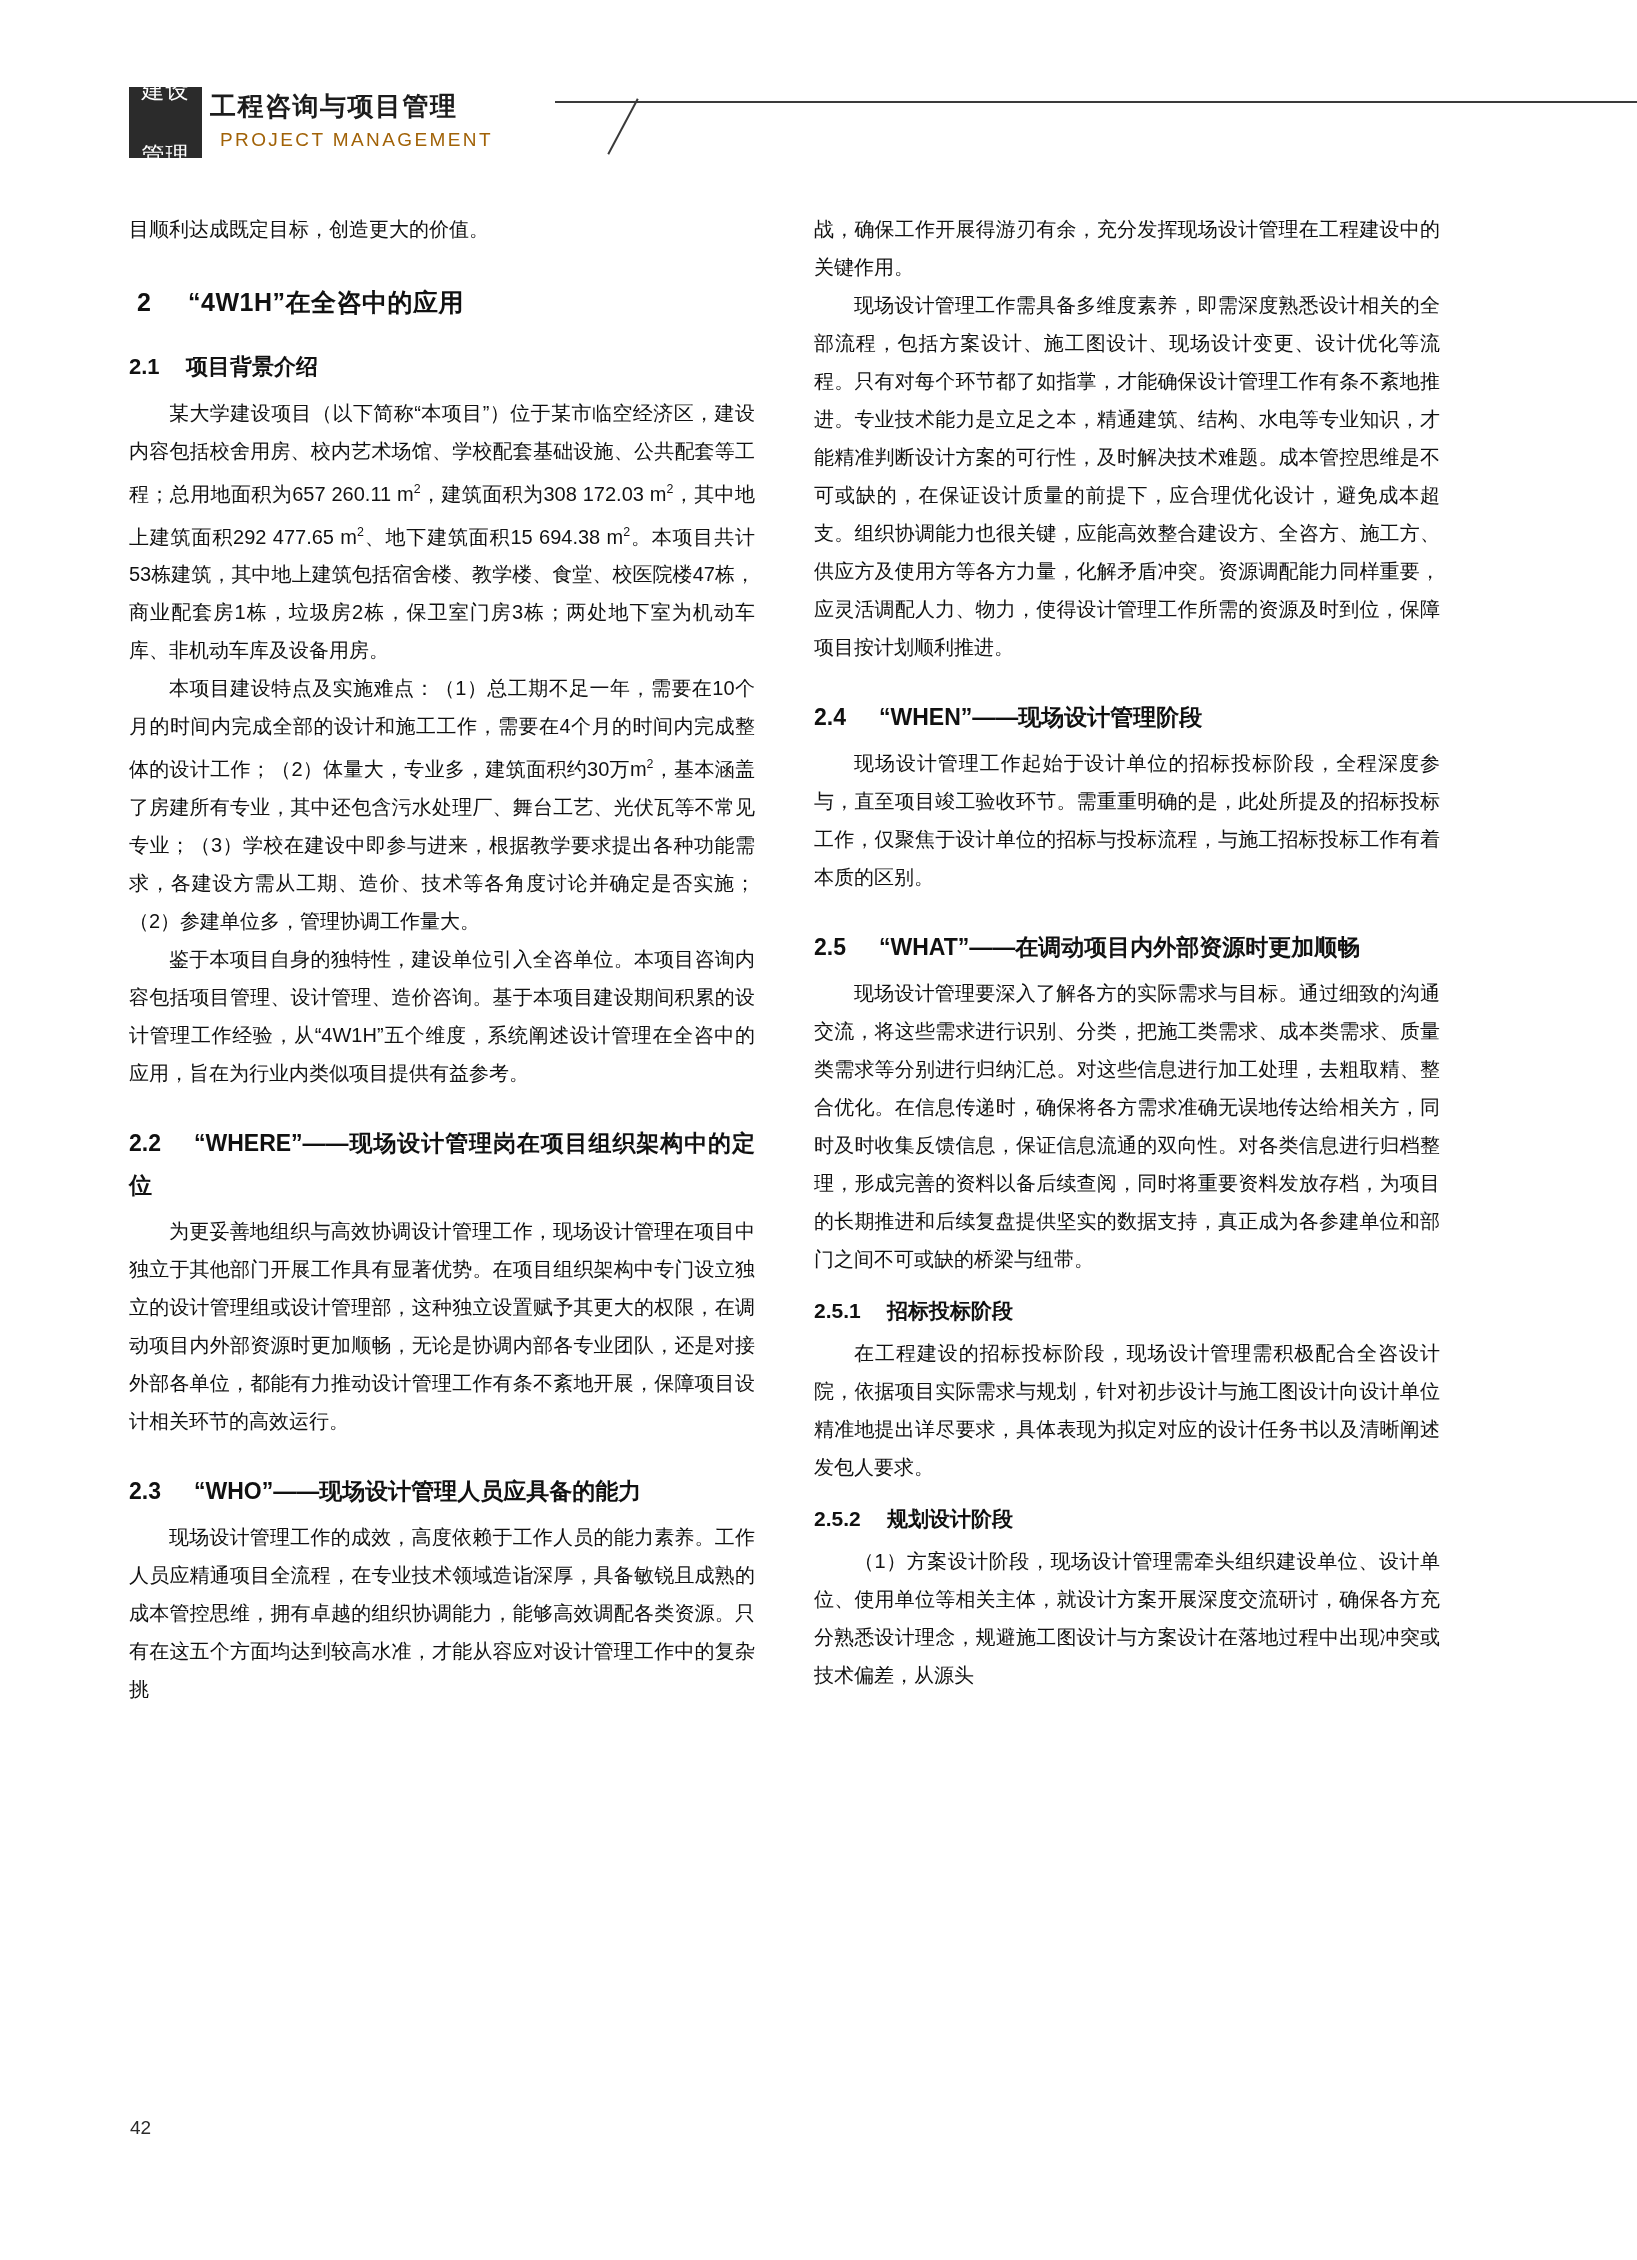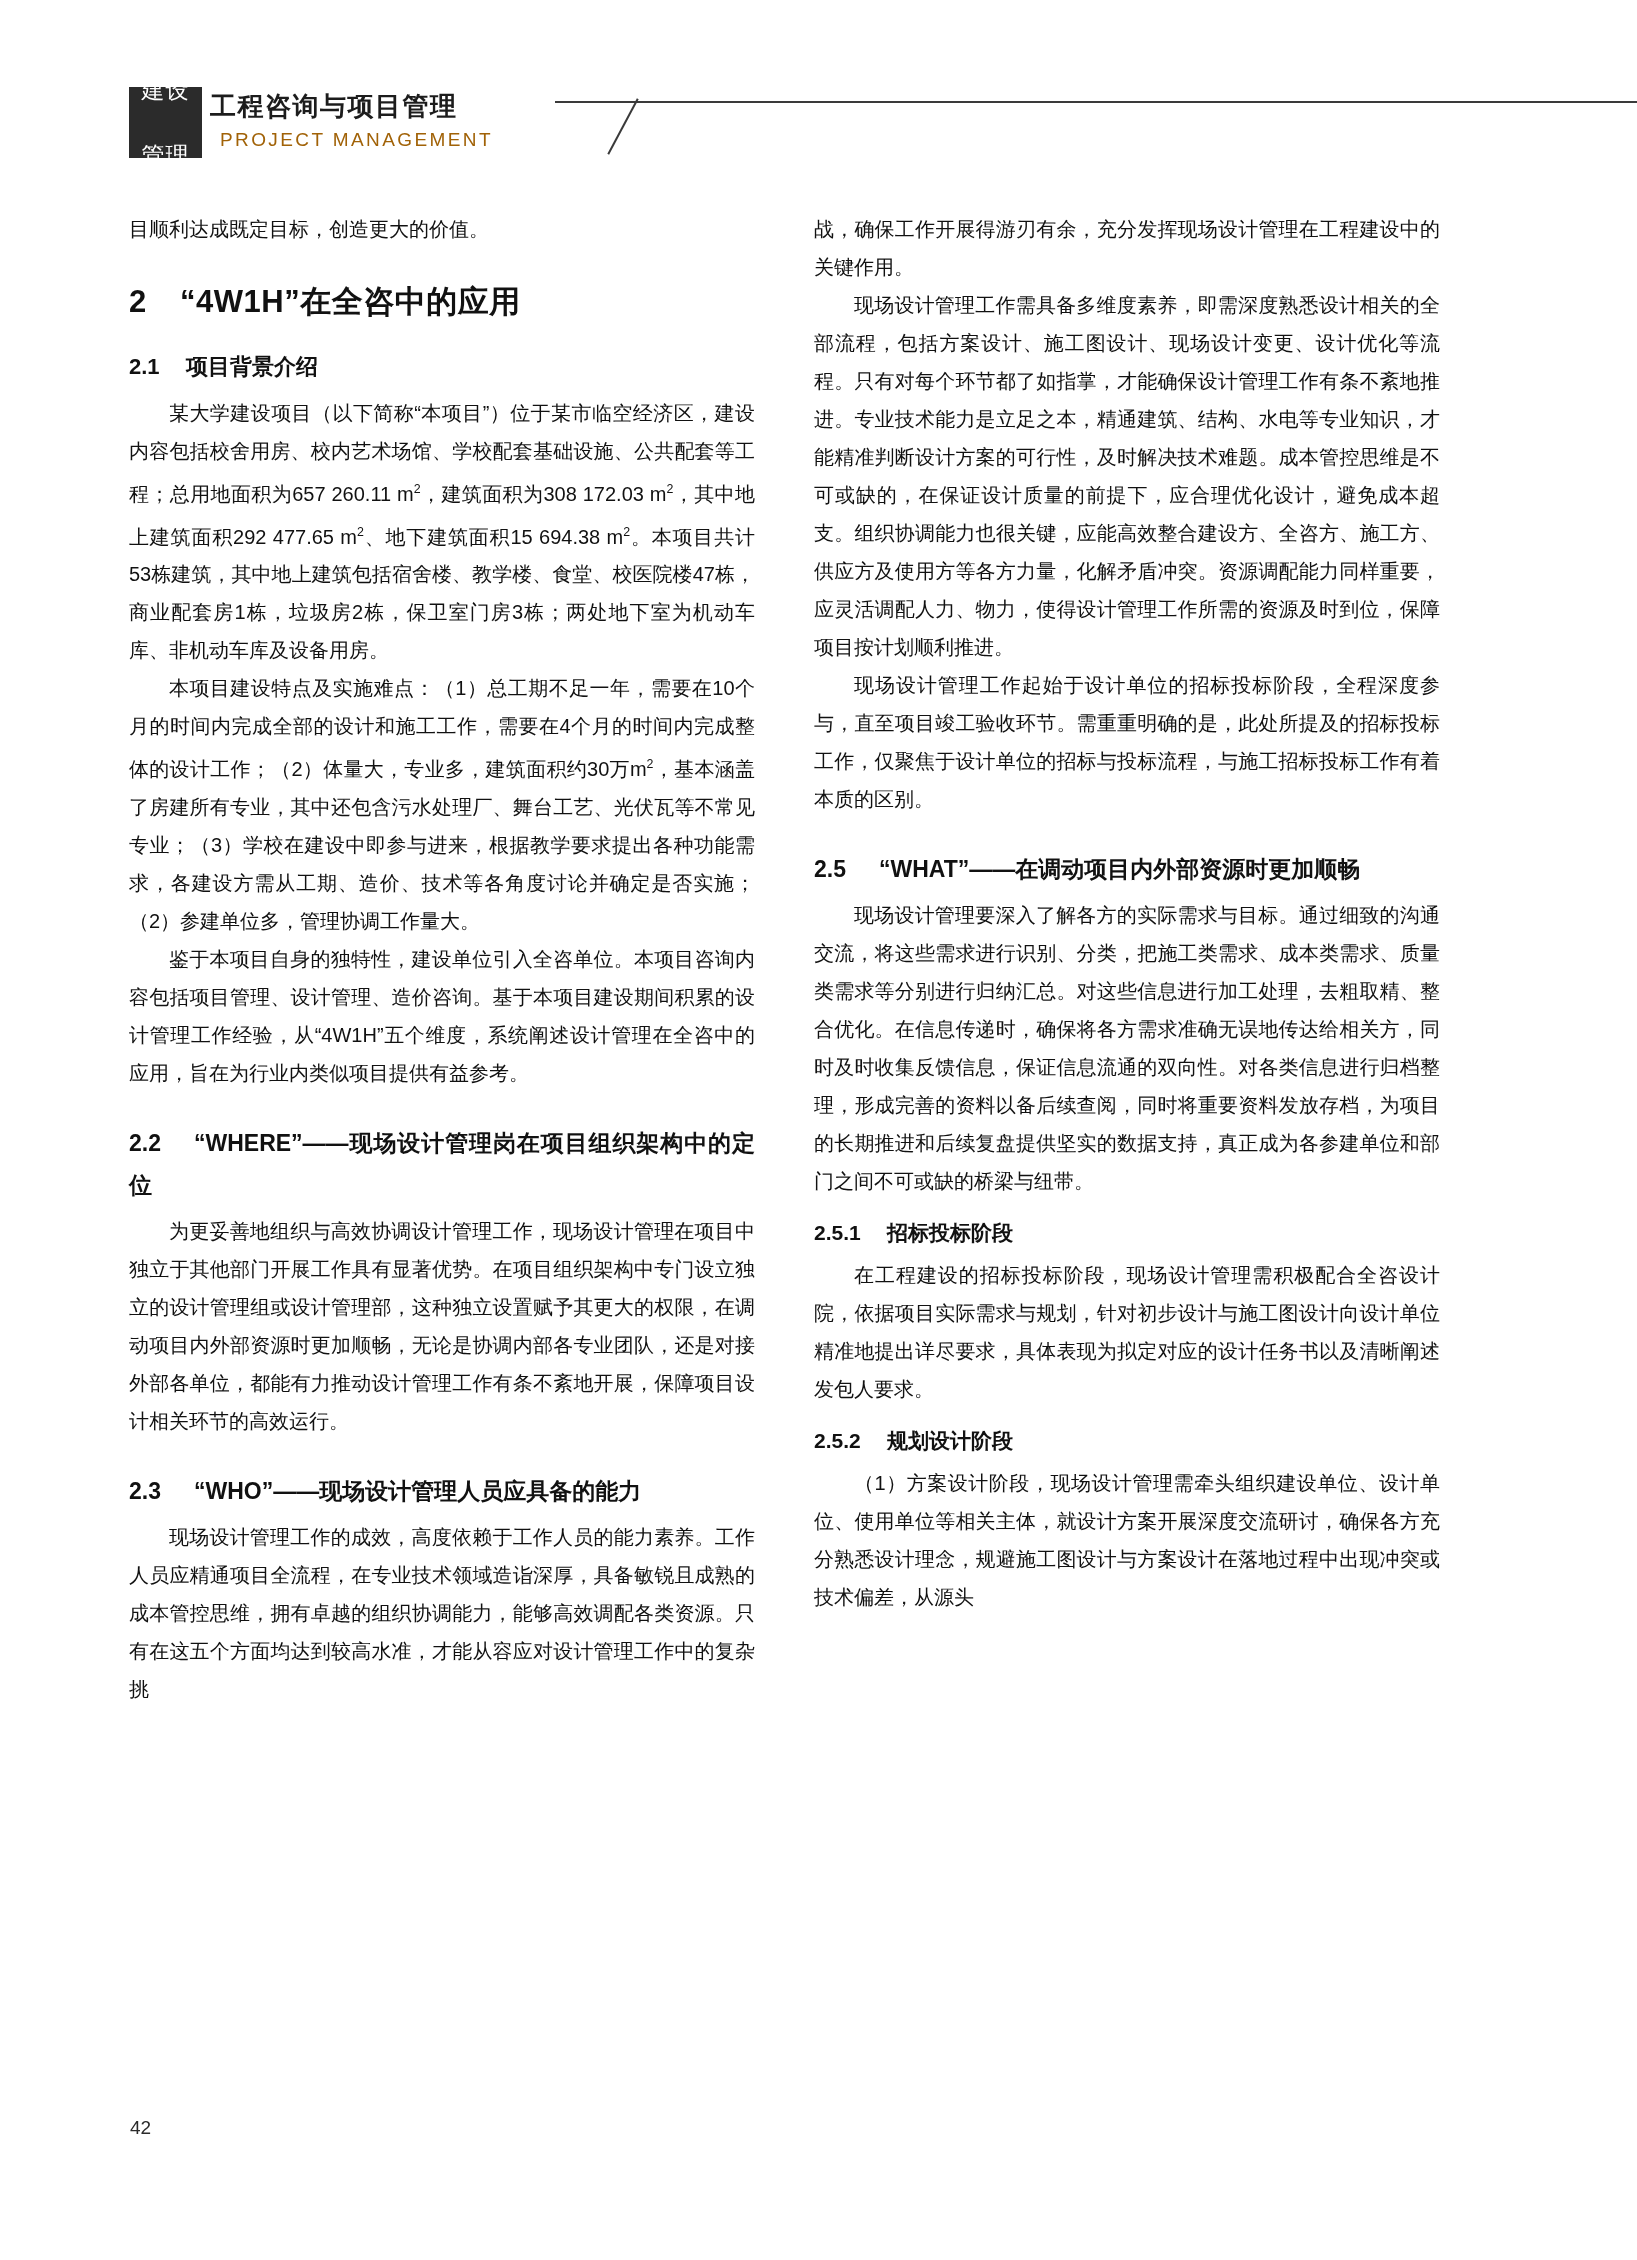--- a/index.html
+++ b/index.html
@@ -99,22 +99,22 @@
   .col-left  { left: 129px; }
   .col-right { left: 814px; }
 
   p {
     margin: 0;
     text-indent: 2em;
   }
   p.noindent { text-indent: 0; }
 
   h2.sec {
-    margin: 34px 0 16px 0;
-    font-size: 31px;
+    margin: 34px 0 16px 8px;
+    font-size: 25px;
     font-weight: bold;
     line-height: 40px;
     letter-spacing: 0.5px;
   }
   h2.sec .num { display: inline-block; min-width: 51px; }
 
   h3.sub {
     margin: 26px 0 8px 0;
     font-size: 22px;
     font-weight: bold;
@@ -194,20 +194,23 @@
     </h3>
 
     <p>现场设计管理工作的成效，高度依赖于工作人员的能力素养。工作人员应精通项目全流程，在专业技术领域造诣深厚，具备敏锐且成熟的成本管控思维，拥有卓越的组织协调能力，能够高效调配各类资源。只有在这五个方面均达到较高水准，才能从容应对设计管理工作中的复杂挑</p>
   </div>
 
   <div class="col col-right">
 
     <p class="noindent">战，确保工作开展得游刃有余，充分发挥现场设计管理在工程建设中的关键作用。</p>
     <p>现场设计管理工作需具备多维度素养，即需深度熟悉设计相关的全部流程，包括方案设计、施工图设计、现场设计变更、设计优化等流程。只有对每个环节都了如指掌，才能确保设计管理工作有条不紊地推进。专业技术能力是立足之本，精通建筑、结构、水电等专业知识，才能精准判断设计方案的可行性，及时解决技术难题。成本管控思维是不可或缺的，在保证设计质量的前提下，应合理优化设计，避免成本超支。组织协调能力也很关键，应能高效整合建设方、全咨方、施工方、供应方及使用方等各方力量，化解矛盾冲突。资源调配能力同样重要，应灵活调配人力、物力，使得设计管理工作所需的资源及时到位，保障项目按计划顺利推进。</p>
 
+    <h3 class="sub-wide">
+      <span class="num">2.4</span><span>“WHEN”——现场设计管理阶段</span>
+    </h3>
 
     <p>现场设计管理工作起始于设计单位的招标投标阶段，全程深度参与，直至项目竣工验收环节。需重重明确的是，此处所提及的招标投标工作，仅聚焦于设计单位的招标与投标流程，与施工招标投标工作有着本质的区别。</p>
 
     <h3 class="sub-wide">
       <span class="num">2.5</span><span>“WHAT”——在调动项目内外部资源时更加顺畅</span>
     </h3>
 
     <p>现场设计管理要深入了解各方的实际需求与目标。通过细致的沟通交流，将这些需求进行识别、分类，把施工类需求、成本类需求、质量类需求等分别进行归纳汇总。对这些信息进行加工处理，去粗取精、整合优化。在信息传递时，确保将各方需求准确无误地传达给相关方，同时及时收集反馈信息，保证信息流通的双向性。对各类信息进行归档整理，形成完善的资料以备后续查阅，同时将重要资料发放存档，为项目的长期推进和后续复盘提供坚实的数据支持，真正成为各参建单位和部门之间不可或缺的桥梁与纽带。</p>
 
     <h4 class="subsub">

